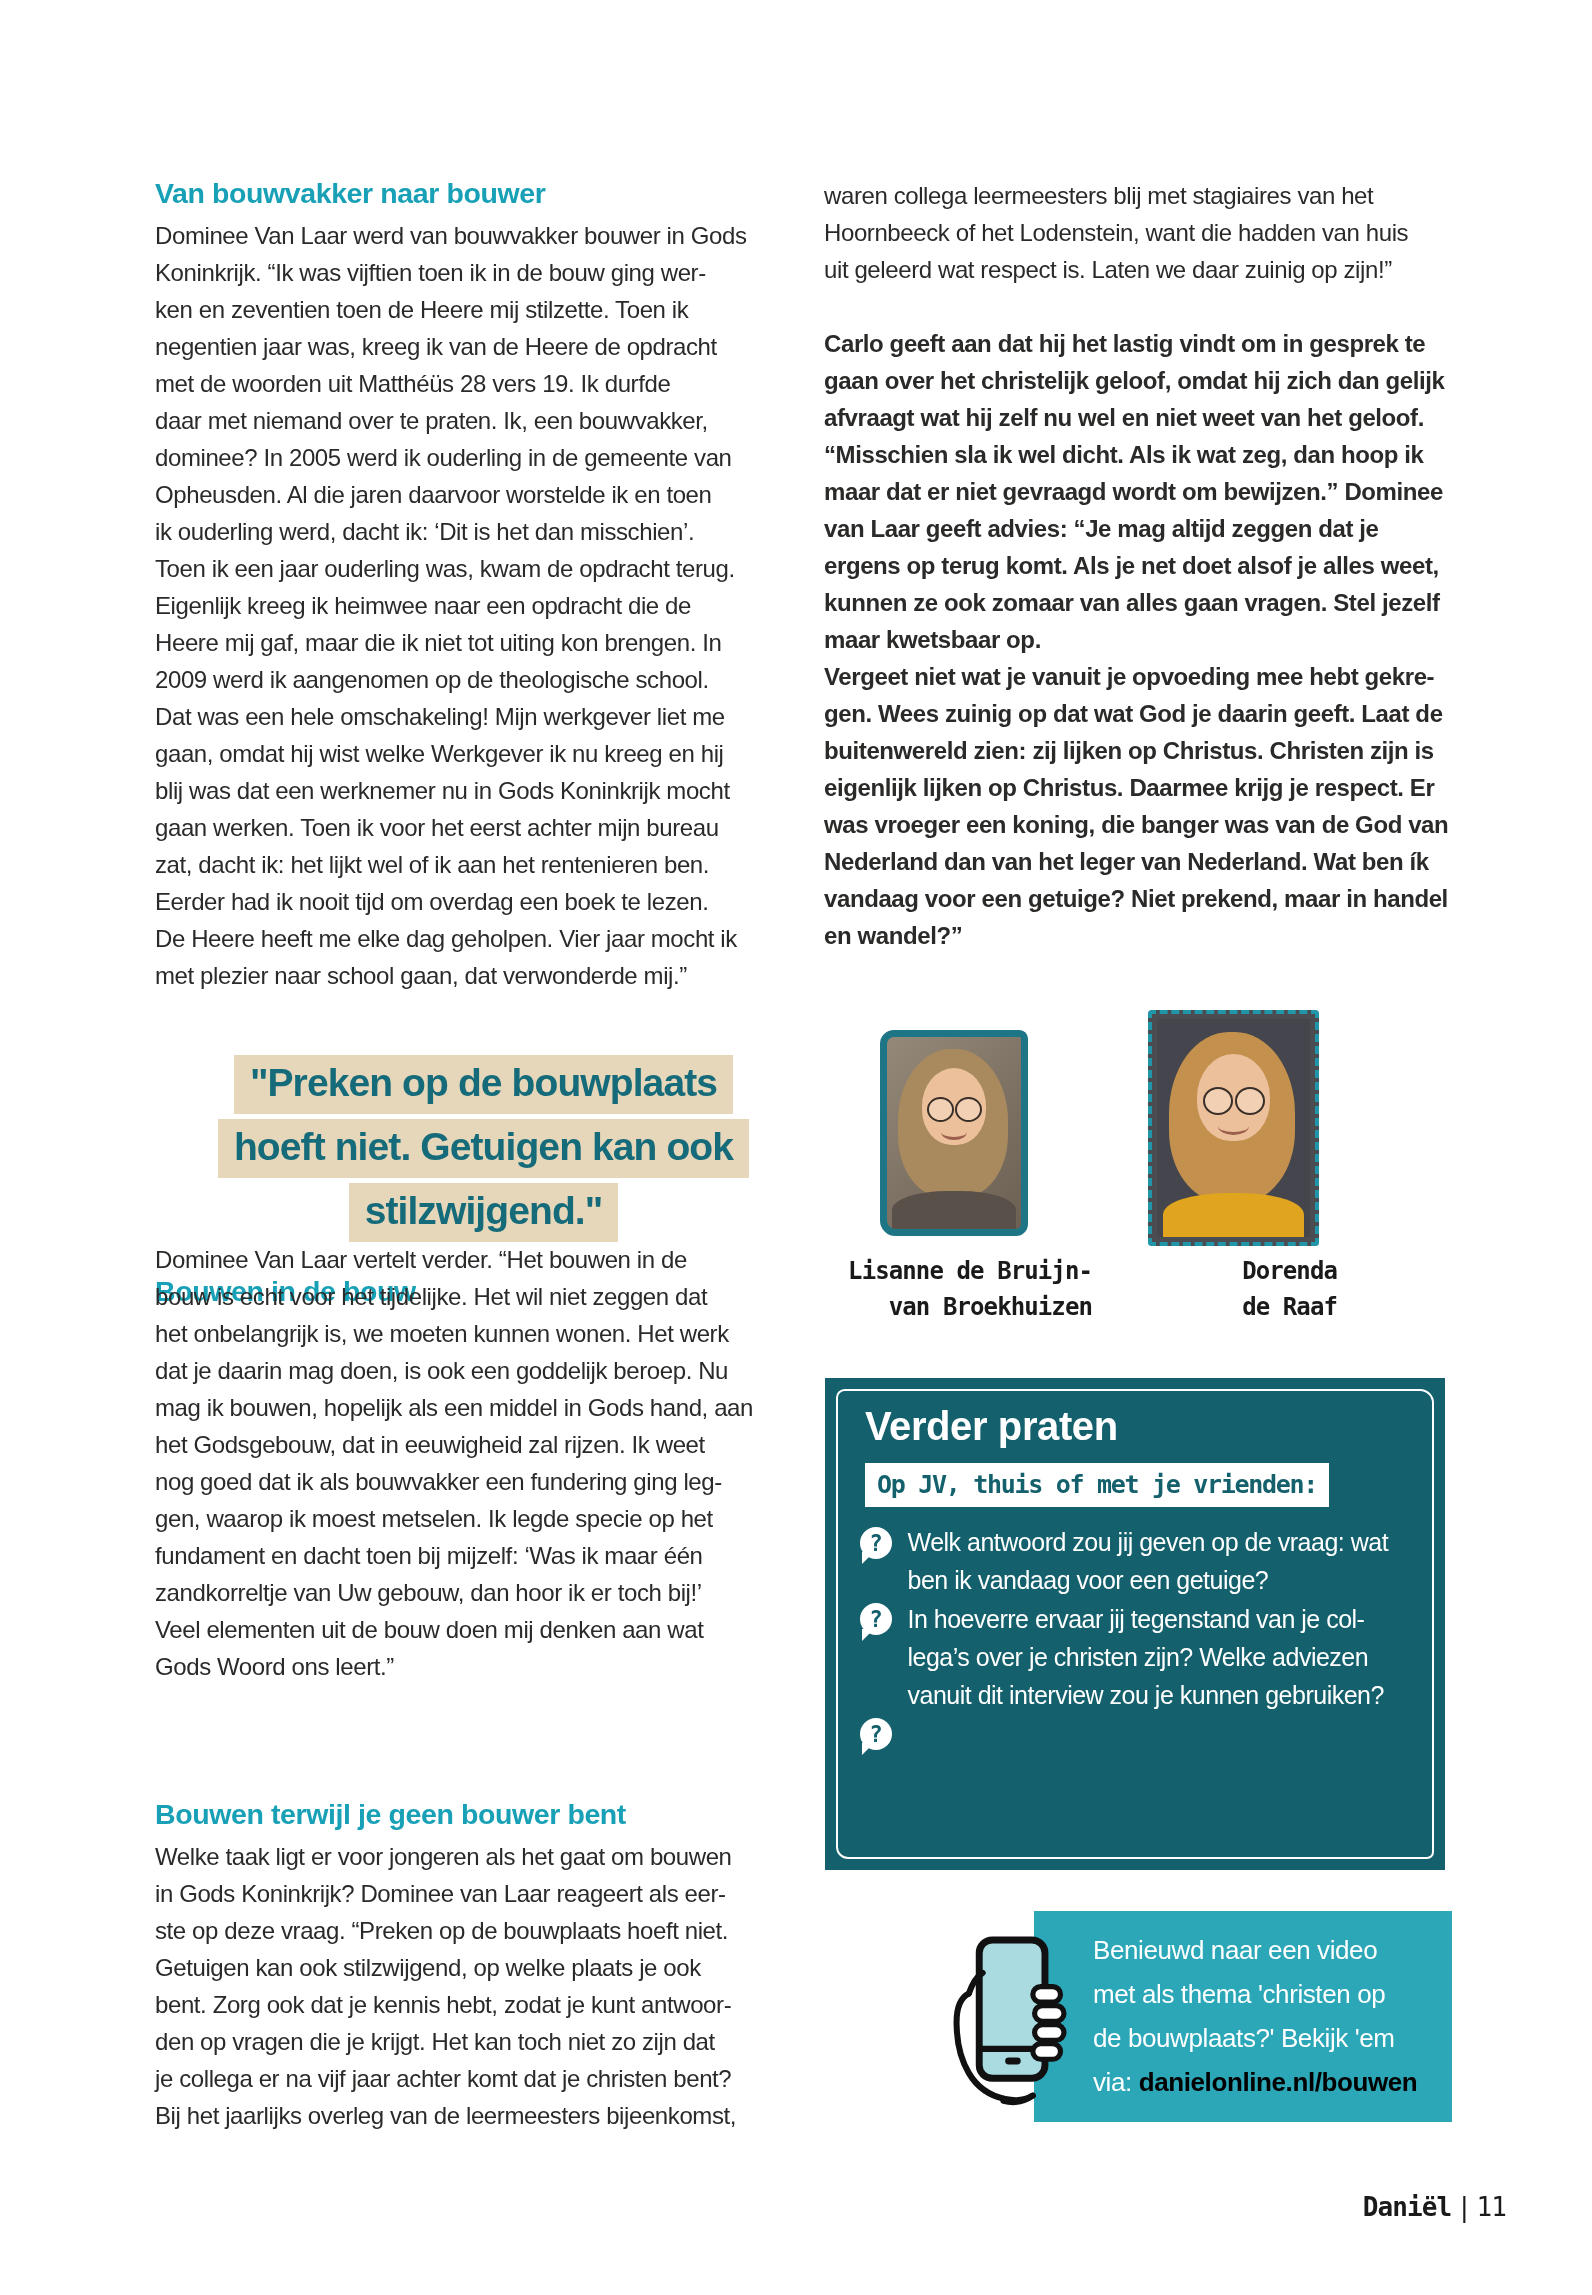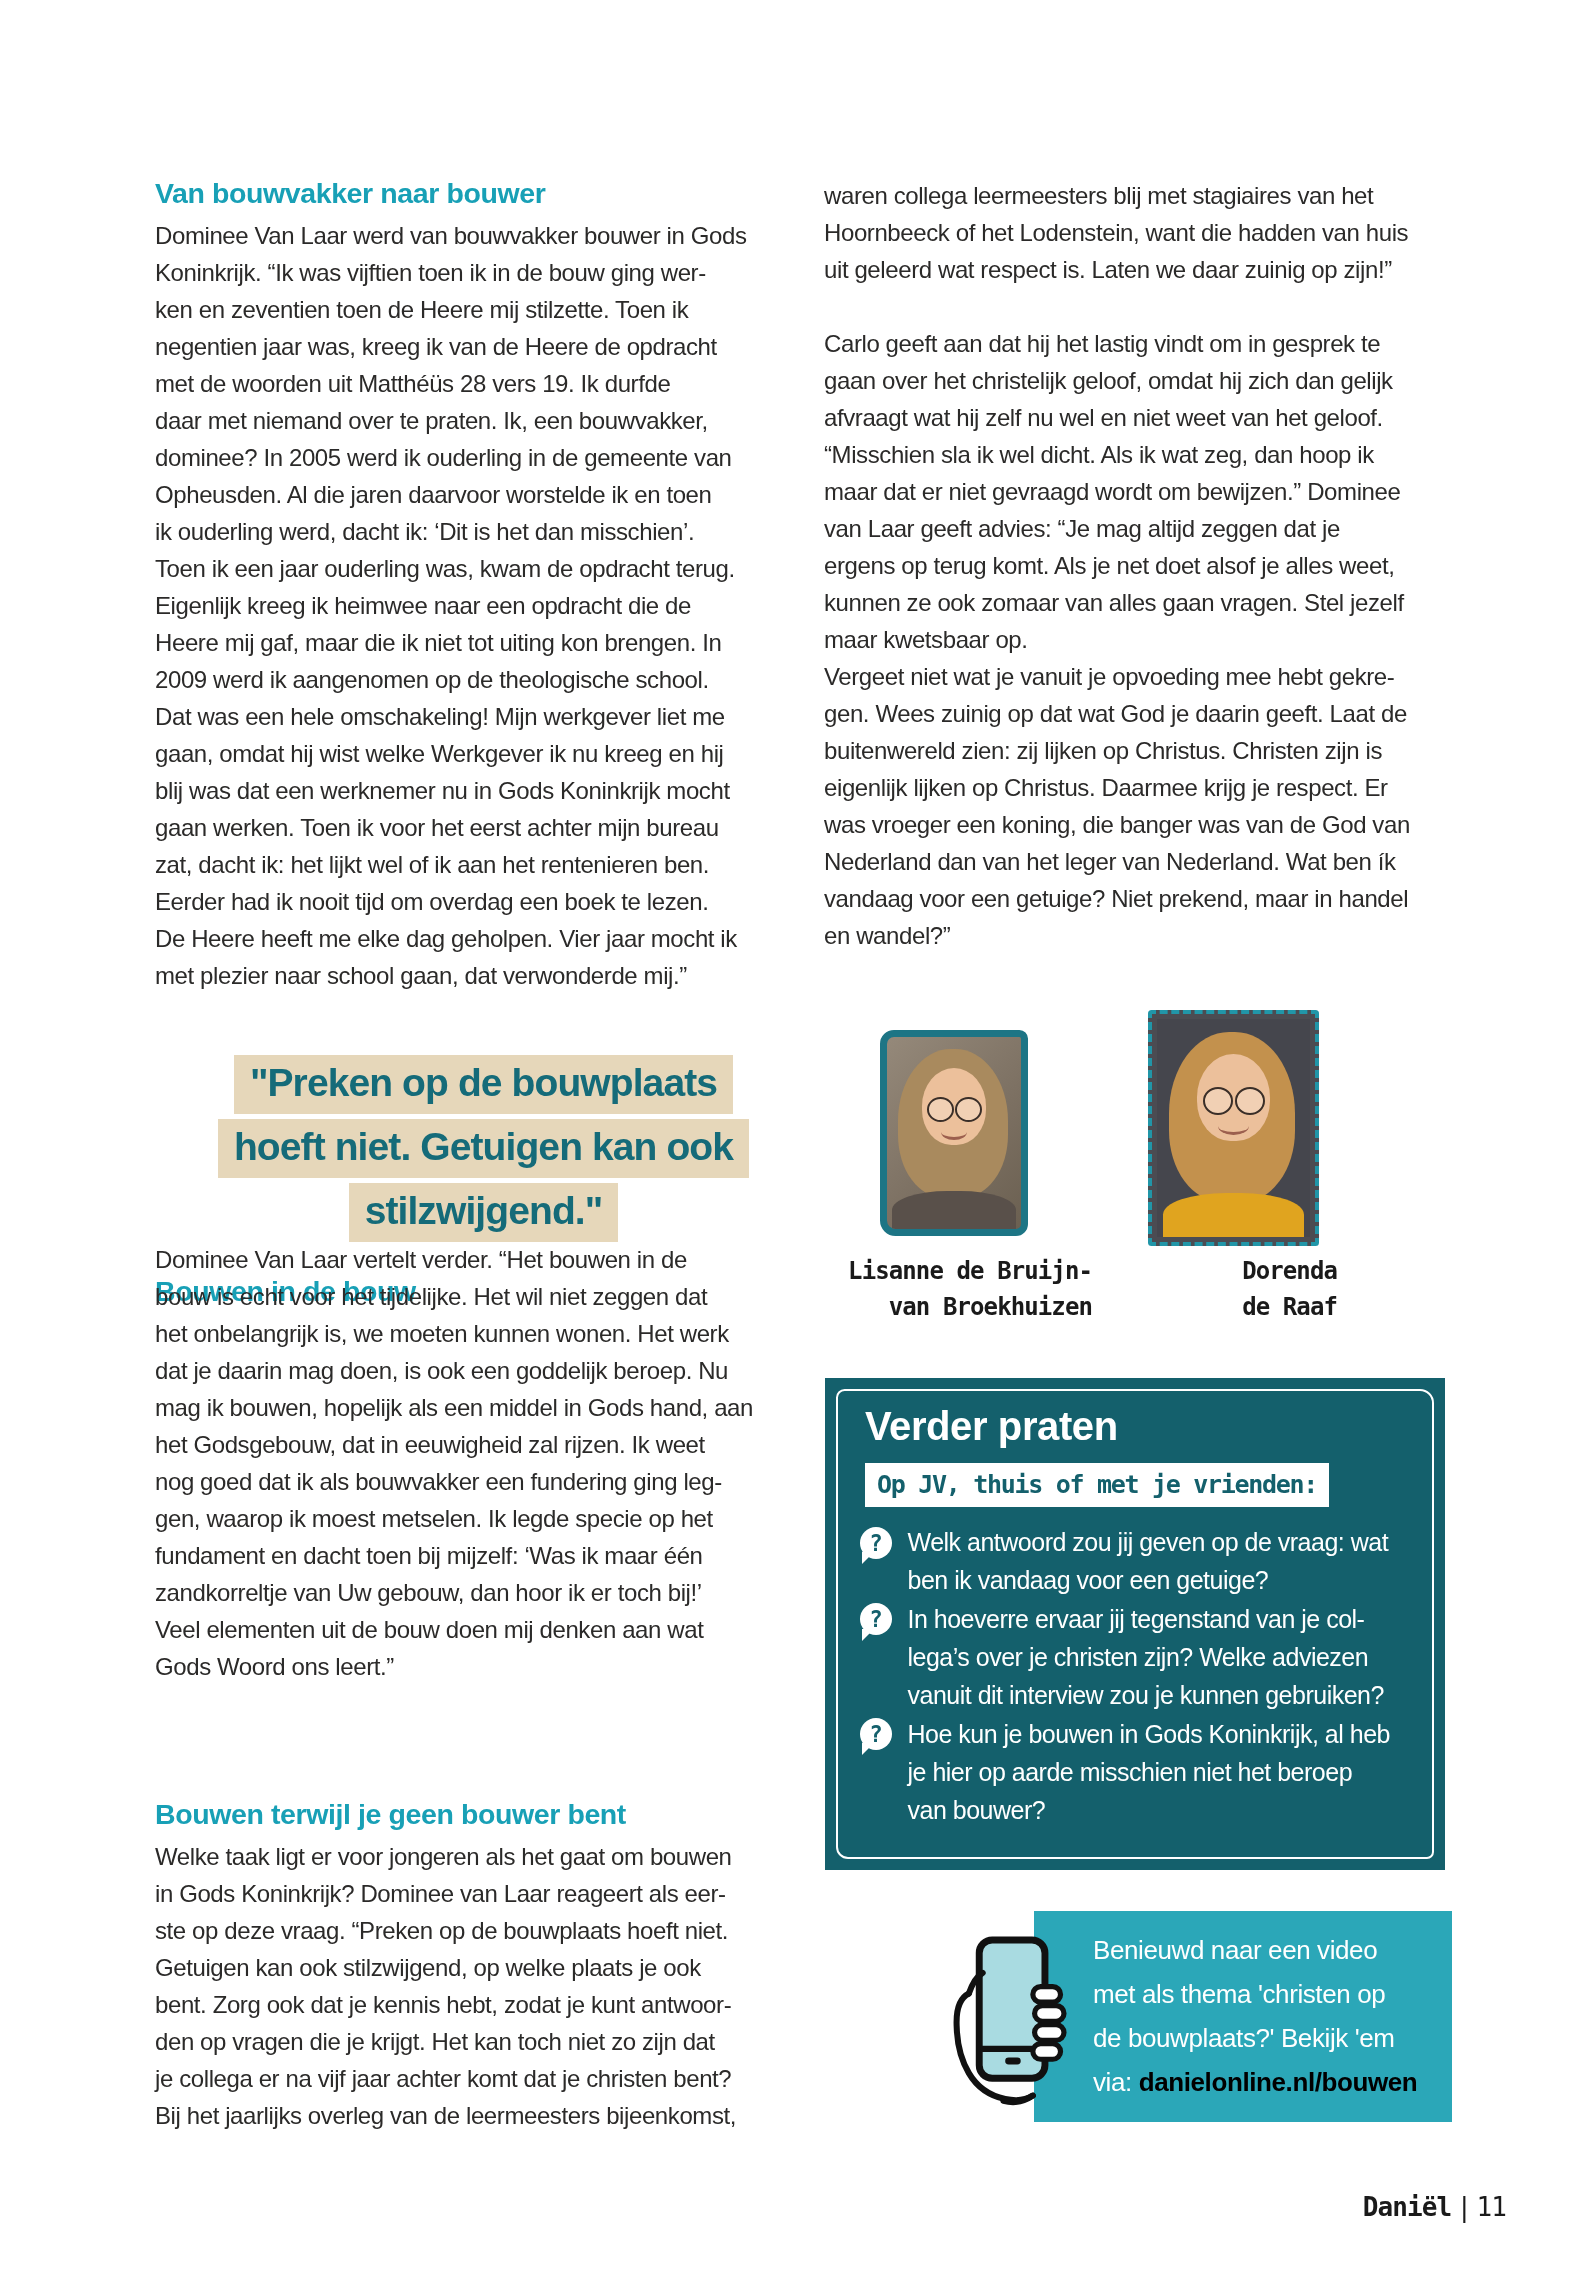--- a/index.html
+++ b/index.html
@@ -113,21 +113,21 @@
 ste op deze vraag. “Preken op de bouwplaats hoeft niet.
 Getuigen kan ook stilzwijgend, op welke plaats je ook
 bent. Zorg ook dat je kennis hebt, zodat je kunt antwoor-
 den op vragen die je krijgt. Het kan toch niet zo zijn dat
 je collega er na vijf jaar achter komt dat je christen bent?
 Bij het jaarlijks overleg van de leermeesters bijeenkomst,</div>
 
   <div class="abs body-text" style="left:824px;top:177px;">waren collega leermeesters blij met stagiaires van het
 Hoornbeeck of het Lodenstein, want die hadden van huis
 uit geleerd wat respect is. Laten we daar zuinig op zijn!”</div>
-  <div class="abs body-text" style="left:824px;top:325px;">Carlo geeft aan dat hij het lastig vindt om in gesprek te
+  <div class="abs body-text" style="left:824px;top:325px;font-weight:bold;">Carlo geeft aan dat hij het lastig vindt om in gesprek te
 gaan over het christelijk geloof, omdat hij zich dan gelijk
 afvraagt wat hij zelf nu wel en niet weet van het geloof.
 “Misschien sla ik wel dicht. Als ik wat zeg, dan hoop ik
 maar dat er niet gevraagd wordt om bewijzen.” Dominee
 van Laar geeft advies: “Je mag altijd zeggen dat je
 ergens op terug komt. Als je net doet alsof je alles weet,
 kunnen ze ook zomaar van alles gaan vragen. Stel jezelf
 maar kwetsbaar op.
 Vergeet niet wat je vanuit je opvoeding mee hebt gekre-
 gen. Wees zuinig op dat wat God je daarin geeft. Laat de
@@ -171,23 +171,20 @@
 ben ik vandaag voor een getuige?</span>
       </div>
       <div class="question">
         <span class="q-icon">?</span>
         <span class="q-text">In hoeverre ervaar jij tegenstand van je col-
 lega’s over je christen zijn? Welke adviezen
 vanuit dit interview zou je kunnen gebruiken?</span>
       </div>
       <div class="question">
         <span class="q-icon">?</span>
-        <span class="q-text">Hoe kun je bouwen in Gods Koninkrijk, al heb
-je hier op aarde misschien niet het beroep
-van bouwer?</span>
       </div>
     </div>
   </div>
 
   <div class="abs" id="video-box">
     <div id="video-text"><span>Benieuwd naar een video
 met als thema 'christen op
 de bouwplaats?' Bekijk 'em
 via: </span><a href="#" class="video-link">danielonline.nl/bouwen</a></div>
   </div>

